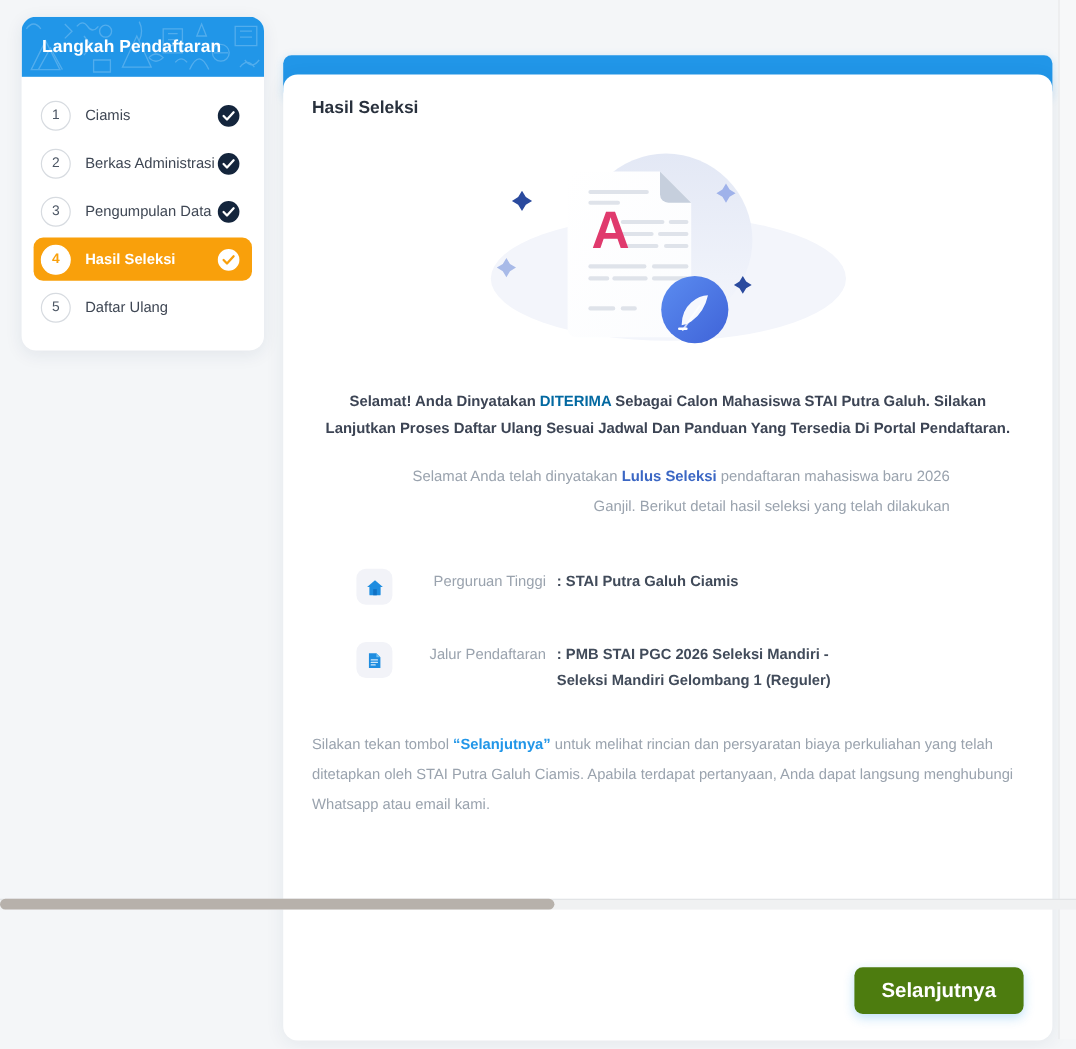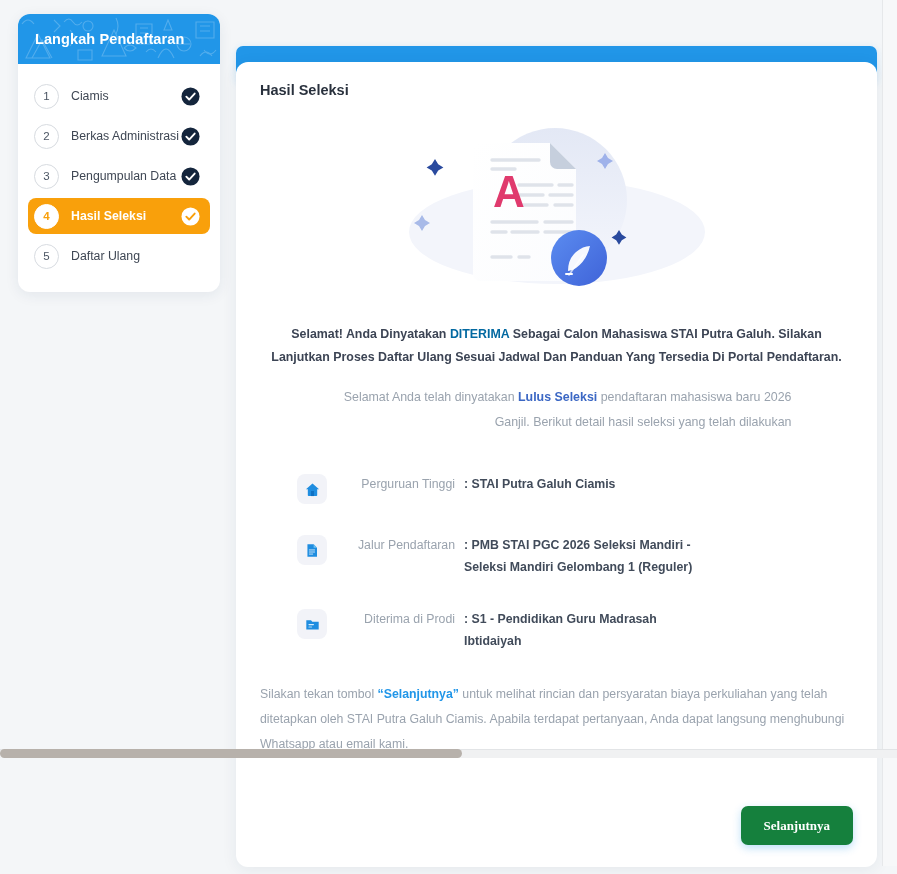--- a/index.html
+++ b/index.html
@@ -262,28 +262,28 @@
     color: #2196e8;
     font-weight: bold;
   }
 
   
   #next-button {
     position: absolute;
     right: 24px; bottom: 22px;
     height: 39px;
     padding: 0 23px;
-    background: #15803d;
+    background: #4d7c0f;
     color: #ffffff;
-    font-size: 13px;
+    font-size: 17px;
     font-weight: bold;
     border: none;
     border-radius: 7px;
     cursor: pointer;
-    font-family: Liberation Serif, serif;
+    font-family: Liberation Sans, sans-serif;
     box-shadow: 0 3px 9px rgba(33,150,232,0.30);
   }
 </style>
 </head>
 <body>
 
 <div id="page">
 
   <div id="sidebar">
 
@@ -461,31 +461,20 @@
               <path d="M4.6 7.4 h5.6"></path>
               <path d="M4.6 9.6 h5.6"></path>
               <path d="M4.6 11.8 h3.6"></path>
             </g>
           </svg>
         </div>
         <div class="detail-label">Jalur Pendaftaran</div>
         <div class="detail-value">: PMB STAI PGC 2026 Seleksi Mandiri - Seleksi Mandiri Gelombang 1 (Reguler)</div>
       </div>
 
-      <div class="detail-row">
-        <div class="detail-icon">
-          <svg width="15" height="15" viewBox="0 0 16 16">
-            <path d="M1.4 3.4 h5 l1.4 1.6 h6.8 v8.2 h-13.2 z" fill="#1f8de0"></path>
-            <rect x="3.6" y="7.4" width="6" height="1.4" rx="0.7" fill="#d7edfb"></rect>
-            <rect x="3.6" y="10.0" width="4" height="1.2" rx="0.6" fill="#a9d8f6"></rect>
-          </svg>
-        </div>
-        <div class="detail-label">Diterima di Prodi</div>
-        <div class="detail-value">: S1 - Pendidikan Guru Madrasah Ibtidaiyah</div>
-      </div>
 
     </div>
 
     <div id="footer-note">
       <span>Silakan tekan tombol </span><span class="hl">“Selanjutnya”</span><span> untuk melihat rincian dan persyaratan biaya perkuliahan yang telah ditetapkan oleh STAI Putra Galuh Ciamis. Apabila terdapat pertanyaan, Anda dapat langsung menghubungi Whatsapp atau email kami.</span>
     </div>
 
     <button id="next-button">Selanjutnya</button>
 
   </div>

